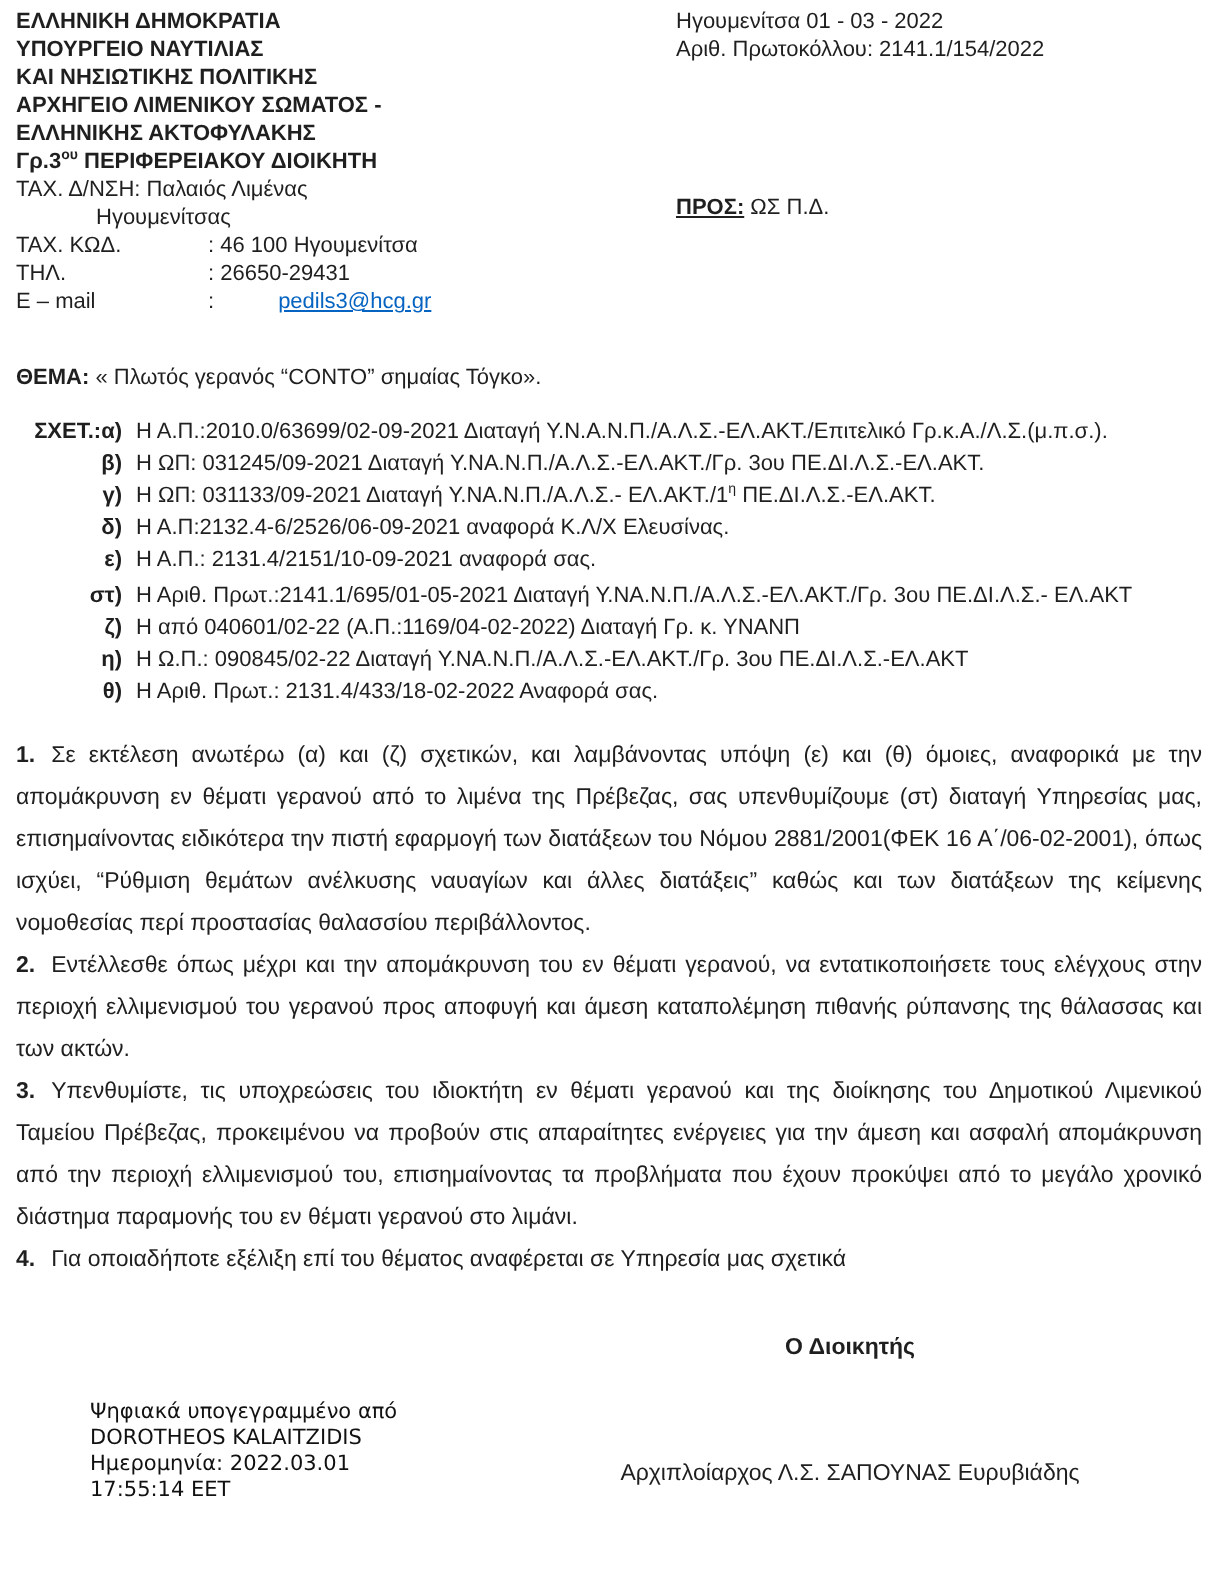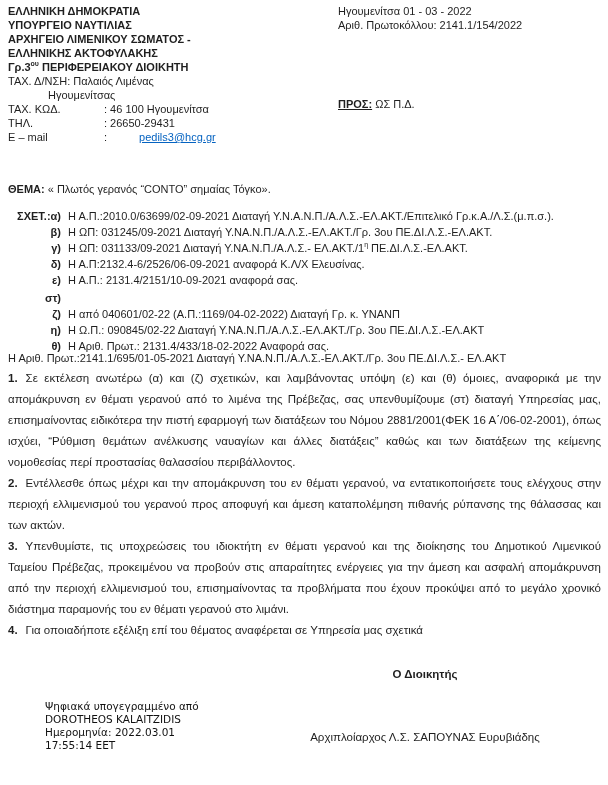--- a/index.html
+++ b/index.html
@@ -25,38 +25,39 @@
   .pros-line .b{font-weight:bold;text-decoration:underline;}
   
   .subject{position:absolute;left:8px;top:183px;font-size:11px;white-space:nowrap;}
   .subject .b{font-weight:bold;}
   
   .refs{position:absolute;left:8px;top:210px;font-size:11px;}
   .ref-row{display:flex;height:16px;align-items:baseline;}
   .ref-row .key{width:60px;flex:0 0 60px;text-align:right;font-weight:bold;padding-right:7px;box-sizing:border-box;}
   .ref-row .txt{white-space:nowrap;}
   .ref-row sup{font-size:7px;line-height:0;}
-  .ref-row.gap{margin-top:2px;flex-direction:column;}
+  .ref-row.gap{margin-top:2px;}
   
   .bodytext{position:absolute;left:8px;top:368px;width:593px;font-size:11.5px;line-height:21px;text-align:justify;}
   .bodytext p{margin:0;}
   .bodytext .num{font-weight:bold;padding-right:8px;}
   
   .commander-title{position:absolute;left:245px;top:668px;width:360px;text-align:center;font-weight:bold;font-size:11.5px;}
   .digsig{position:absolute;left:45px;top:700px;font-size:10.5px;line-height:13px;font-family:"DejaVu Sans",sans-serif;color:#111;}
   .signer{position:absolute;left:245px;top:731px;width:360px;text-align:center;font-size:11.5px;white-space:nowrap;}
 </style>
 </head>
 <body>
 
 <div class="page">
 
   <div class="hdr-left">
     <div class="b">ΕΛΛΗΝΙΚΗ ΔΗΜΟΚΡΑΤΙΑ</div>
     <div class="b">ΥΠΟΥΡΓΕΙΟ ΝΑΥΤΙΛΙΑΣ</div>
+    <div class="b">ΚΑΙ ΝΗΣΙΩΤΙΚΗΣ ΠΟΛΙΤΙΚΗΣ</div>
     <div class="b">ΑΡΧΗΓΕΙΟ ΛΙΜΕΝΙΚΟΥ ΣΩΜΑΤΟΣ -</div>
     <div class="b">ΕΛΛΗΝΙΚΗΣ ΑΚΤΟΦΥΛΑΚΗΣ</div>
     <div class="b"><span>Γρ.3</span><sup>ου</sup><span> ΠΕΡΙΦΕΡΕΙΑΚΟΥ ΔΙΟΙΚΗΤΗ</span></div>
     <div>ΤΑΧ. Δ/ΝΣΗ: Παλαιός Λιμένας</div>
     <div class="indent2">Ηγουμενίτσας</div>
     <div class="contact-row">
       <span class="lbl">ΤΑΧ. ΚΩΔ.</span>
       <span>: 46 100 Ηγουμενίτσα</span>
     </div>
     <div class="contact-row">

